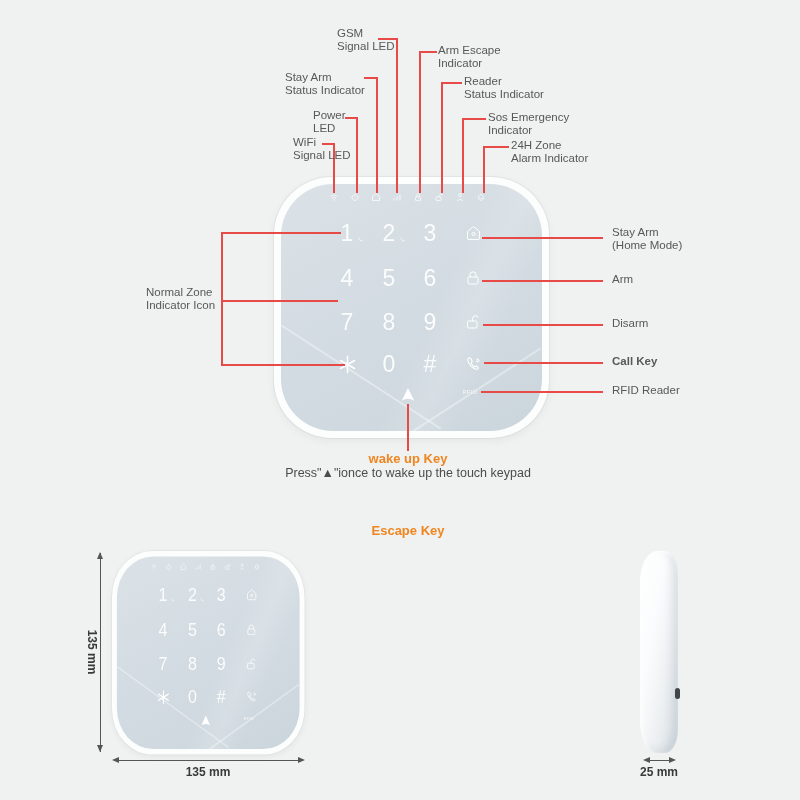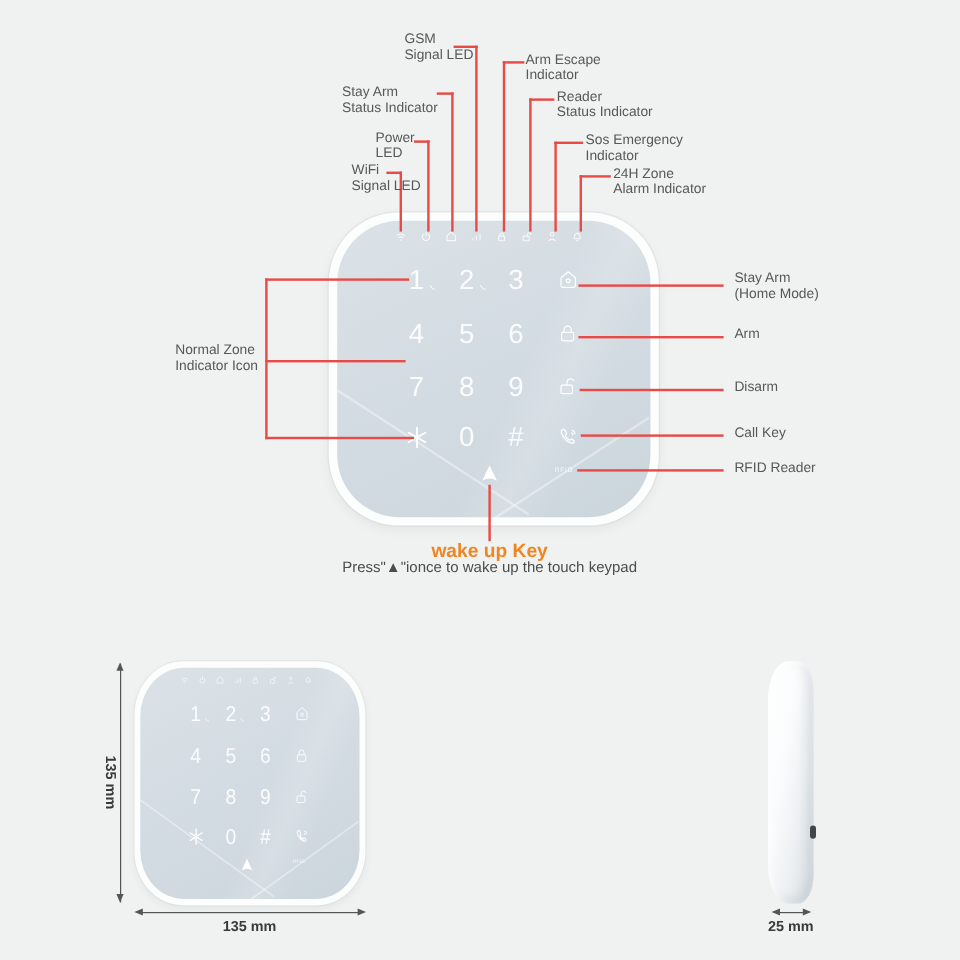--- a/index.html
+++ b/index.html
@@ -7,21 +7,21 @@
   .stage{position:absolute;left:0;top:0;width:800px;height:800px;}
   
   .cl{position:absolute;background:#e84a48;}
   .hl{height:2px;}
   .vl{width:2px;}
   
   .lbl{position:absolute;font-size:11.5px;line-height:13px;color:#585858;white-space:nowrap;}
   .lbl span{display:block;}
   
   .note{position:absolute;left:108px;width:600px;text-align:center;white-space:nowrap;}
-  .note-title{font-size:16px;font-weight:bold;color:#ef8621;}
+  .note-title{font-size:13px;font-weight:bold;color:#ef8621;}
   .note-desc{font-size:12.5px;color:#4c4c4c;}
   
   .device{position:absolute;width:275px;height:261px;background:#fcfdfd;border-radius:58px;
           box-shadow:0 0 0 1px rgba(190,195,198,.25), 0 3px 10px rgba(0,0,0,.05);}
   .glass{position:absolute;left:7px;top:7px;right:7px;bottom:7px;border-radius:52px;overflow:hidden;
          background:linear-gradient(155deg,#dbe2e7 0%,#d3dce2 45%,#cbd6dc 100%);}
   .sheen{position:absolute;right:-60px;top:-40px;width:260px;height:300px;
          background:linear-gradient(115deg,rgba(255,255,255,0) 42%,rgba(255,255,255,.16) 52%,rgba(255,255,255,0) 62%);}
   .rx{position:absolute;height:1.5px;background:rgba(255,255,255,.38);}
   .leds{position:absolute;left:46px;top:8px;display:flex;gap:7px;}
@@ -244,30 +244,31 @@
   <div class="lbl" style="left:612px;top:226px;">
       <span>Stay Arm</span>
       <span>(Home Mode)</span>
     </div>
   <div class="lbl" style="left:612px;top:273px;">
       <span>Arm</span>
     </div>
   <div class="lbl" style="left:612px;top:317px;">
       <span>Disarm</span>
     </div>
-  <div class="lbl" style="left:612px;top:355px;">
+  <div class="lbl" style="left:612px;top:355px;font-weight:bold;">
       <span>Call Key</span>
     </div>
   <div class="lbl" style="left:612px;top:384px;">
       <span>RFID Reader</span>
     </div>
 
   <div class="cl vl" style="left:407px;top:404px;height:47px;"></div>
   <div class="note note-title" style="top:451px;">wake up Key</div>
   <div class="note note-desc" style="top:466px;">Press"▲"ionce to wake up the touch keypad</div>
+  <div class="note note-title" style="top:523px;">Escape Key</div>
 
   <div class="mini">
     <div class="device" style="left:0;top:0;">
       <div class="glass">
         <div class="sheen"></div>
         <div class="rx" style="left:-15px;top:192px;width:190px;transform:rotate(33deg);"></div>
         <div class="rx" style="left:85px;top:215px;width:190px;transform:rotate(-33deg);"></div>
         <div class="leds">
           <span class="led">
               <svg width="10" height="10" viewBox="0 0 10 10" fill="none" stroke="#fff" stroke-width=".9">

